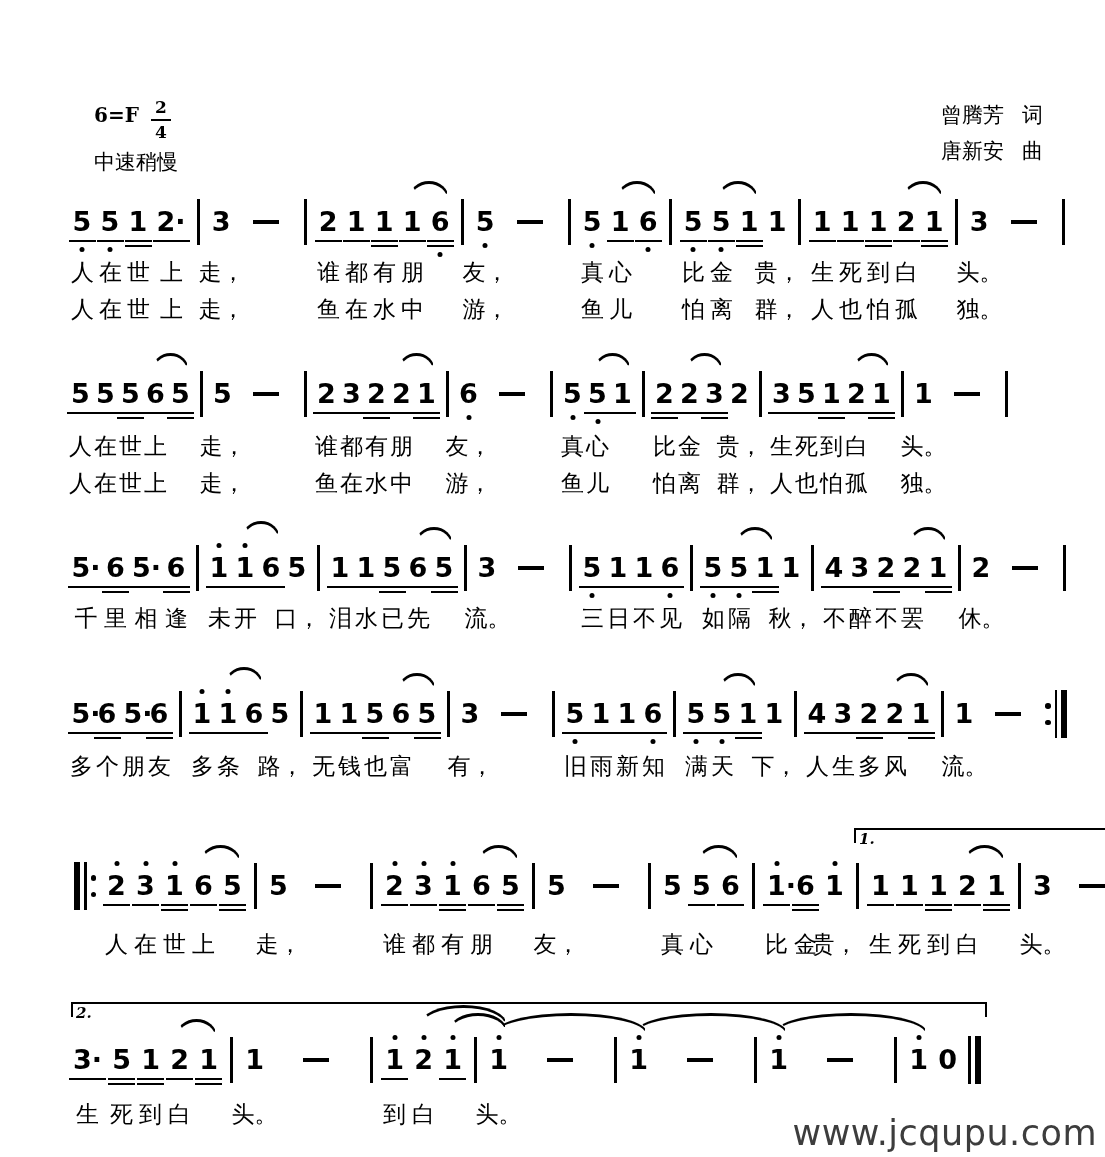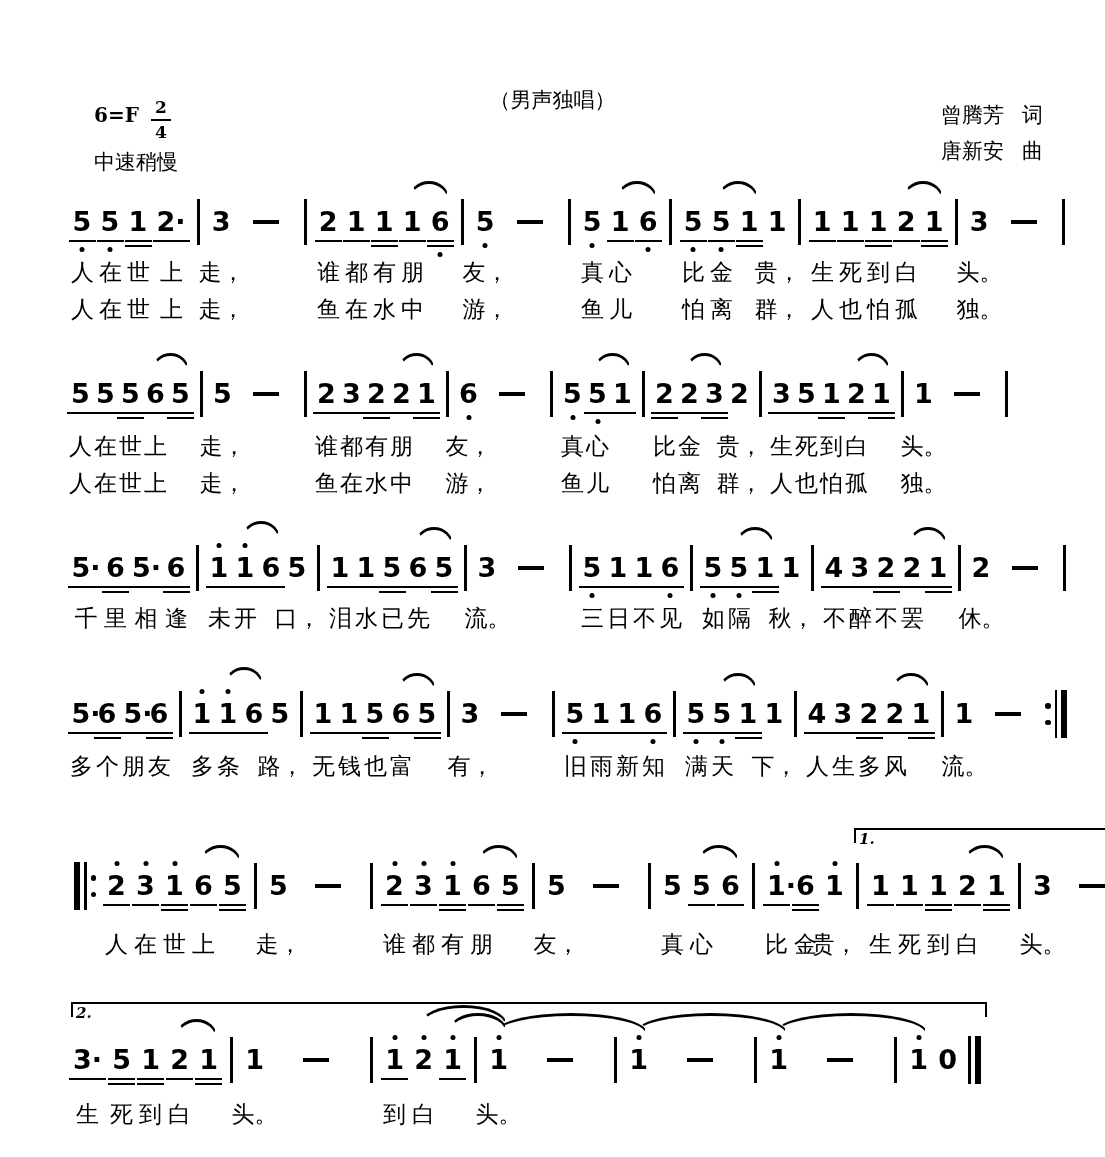--- a/index.html
+++ b/index.html
@@ -50,21 +50,20 @@
   .l2,.l3{--ng:3.5px;}
   .l4{--dg:22px;--ng:5px;}
   .l5{--dg:34px;--ng:5px;}
   .watermark{position:absolute;right:8px;bottom:4px;font-family:"DejaVu Sans",sans-serif;
              font-size:35px;color:#3d3d3d;letter-spacing:0.5px;}
 </style>
 </head>
 <body>
 
 <div id="page">
-  <div class="subtitle">（男声独唱）</div>
   <div class="credits">
     <div class="row">
       <span>曾腾芳</span>
       <span>词</span>
     </div>
     <div class="row">
       <span>唐新安</span>
       <span>曲</span>
     </div>
   </div>
@@ -526,13 +525,14 @@
           <span class="syl" style="left: 82.5px;">到</span>
           <span class="syl" style="left: 111.5px;">白</span>
           <span class="syl" style="left: 186.5px;">头。</span>
           <span class="syl" style="left: 326.5px;">到</span>
           <span class="syl" style="left: 355.5px;">白</span>
           <span class="syl" style="left: 430.5px;">头。</span>
         </div>
       </div>
     </div>
 
+  <div class="watermark">www.jcqupu.com</div>
 </div>
 
 </body></html>

